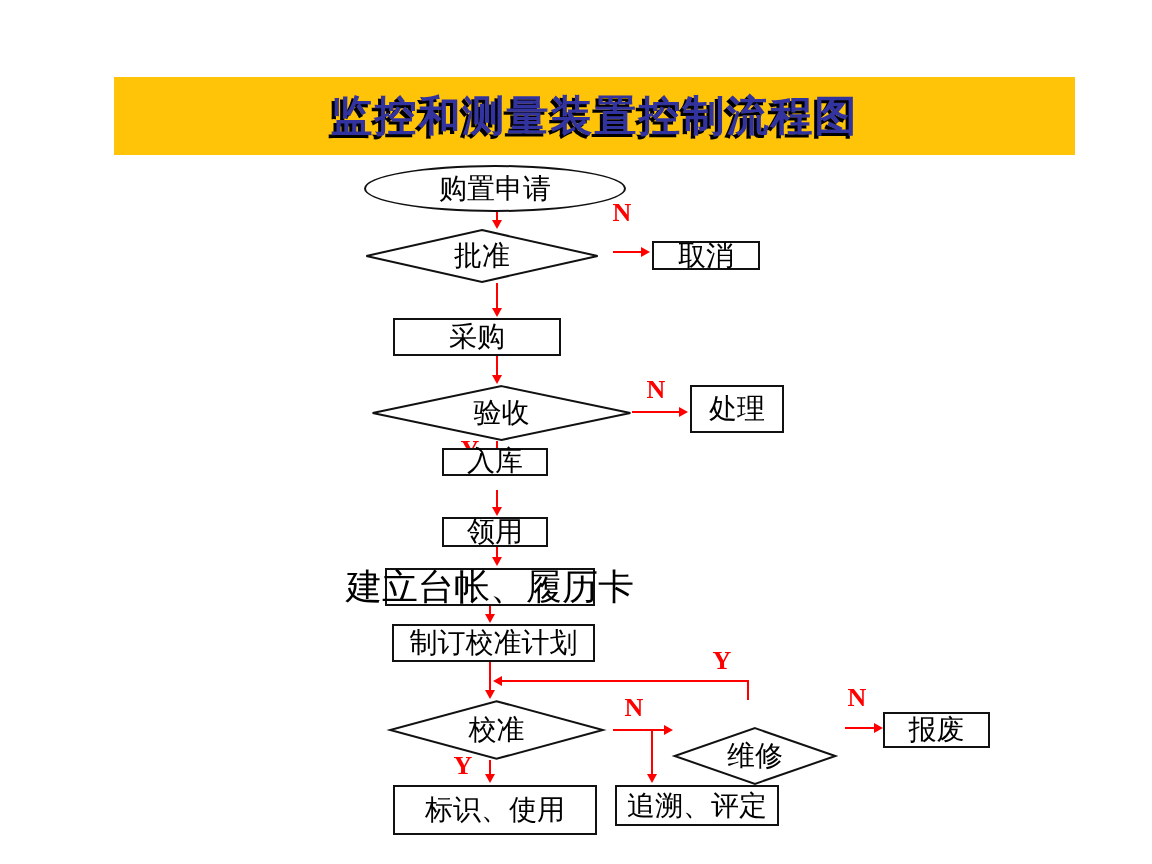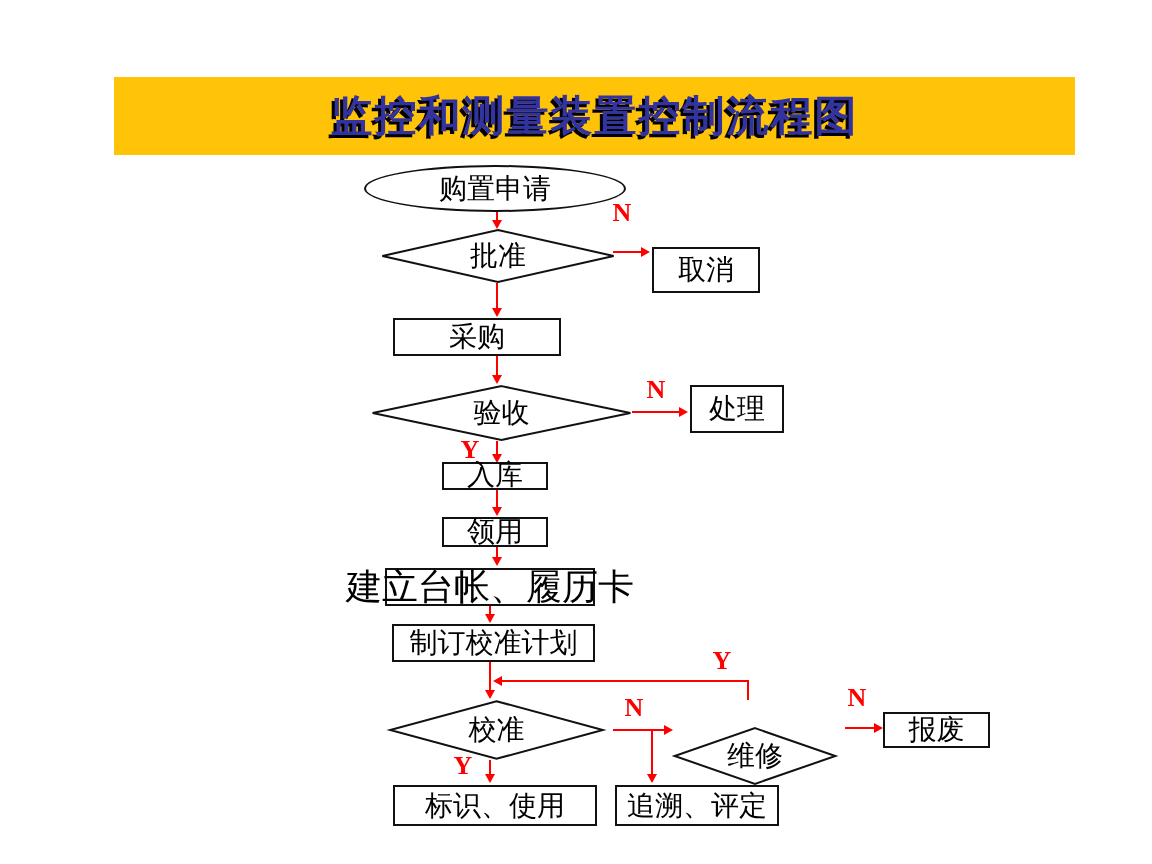--- a/index.html
+++ b/index.html
@@ -37,32 +37,32 @@
 
   <div>
 
     <div class="shape oval" style="left:364px;top:165px;width:262px;height:47px">
       <span class="ntext">购置申请</span>
     </div>
 
     <div class="vline" style="left:496px;top:212px;height:8px"></div>
     <div class="arr arr-d" style="left:492px;top:220px"></div>
 
-    <div class="shape" style="left:380px;top:229px;width:236px;height:54px">
+    <div class="shape" style="left:364px;top:229px;width:236px;height:54px">
       <svg class="dsvg" viewBox="0 0 100 50" preserveAspectRatio="none">
         <polygon points="50,1 99,25 50,49 1,25"></polygon>
       </svg>
       <span class="ntext">批准</span>
     </div>
 
     <div class="blabel" style="left:604px;top:200px">N</div>
     <div class="hline" style="left:613px;top:251px;width:28px"></div>
     <div class="arr arr-r" style="left:641px;top:247px"></div>
 
-    <div class="shape rect" style="left:652px;top:247px;width:108px;height:46px">
+    <div class="shape rect" style="left:652px;top:241px;width:108px;height:29px">
       <span class="ntext">取消</span>
     </div>
 
     <div class="vline" style="left:496px;top:283px;height:25px"></div>
     <div class="arr arr-d" style="left:492px;top:308px"></div>
 
     <div class="shape rect" style="left:393px;top:318px;width:168px;height:38px">
       <span class="ntext">采购</span>
     </div>
 
@@ -81,21 +81,21 @@
     <div class="arr arr-r" style="left:679px;top:407px"></div>
 
     <div class="shape rect" style="left:690px;top:385px;width:94px;height:48px">
       <span class="ntext">处理</span>
     </div>
 
     <div class="blabel" style="left:452px;top:437px">Y</div>
     <div class="vline" style="left:496px;top:441px;height:13px"></div>
     <div class="arr arr-d" style="left:492px;top:454px"></div>
 
-    <div class="shape rect" style="left:442px;top:462px;width:106px;height:28px">
+    <div class="shape rect" style="left:442px;top:448px;width:106px;height:28px">
       <span class="ntext" style="top:44%">入库</span>
     </div>
 
     <div class="vline" style="left:496px;top:490px;height:17px"></div>
     <div class="arr arr-d" style="left:492px;top:507px"></div>
 
     <div class="shape rect" style="left:442px;top:517px;width:106px;height:30px">
       <span class="ntext">领用</span>
     </div>
 
@@ -146,21 +146,21 @@
     <div class="arr arr-r" style="left:874px;top:723px"></div>
 
     <div class="shape rect" style="left:883px;top:712px;width:107px;height:36px">
       <span class="ntext">报废</span>
     </div>
 
     <div class="blabel" style="left:445px;top:753px">Y</div>
     <div class="vline" style="left:489px;top:760px;height:14px"></div>
     <div class="arr arr-d" style="left:485px;top:774px"></div>
 
-    <div class="shape rect" style="left:393px;top:785px;width:204px;height:41px">
+    <div class="shape rect" style="left:393px;top:785px;width:204px;height:50px">
       <span class="ntext">标识、使用</span>
     </div>
 
     <div class="shape rect" style="left:615px;top:785px;width:164px;height:41px">
       <span class="ntext">追溯、评定</span>
     </div>
 
   </div>
 </div>
 

